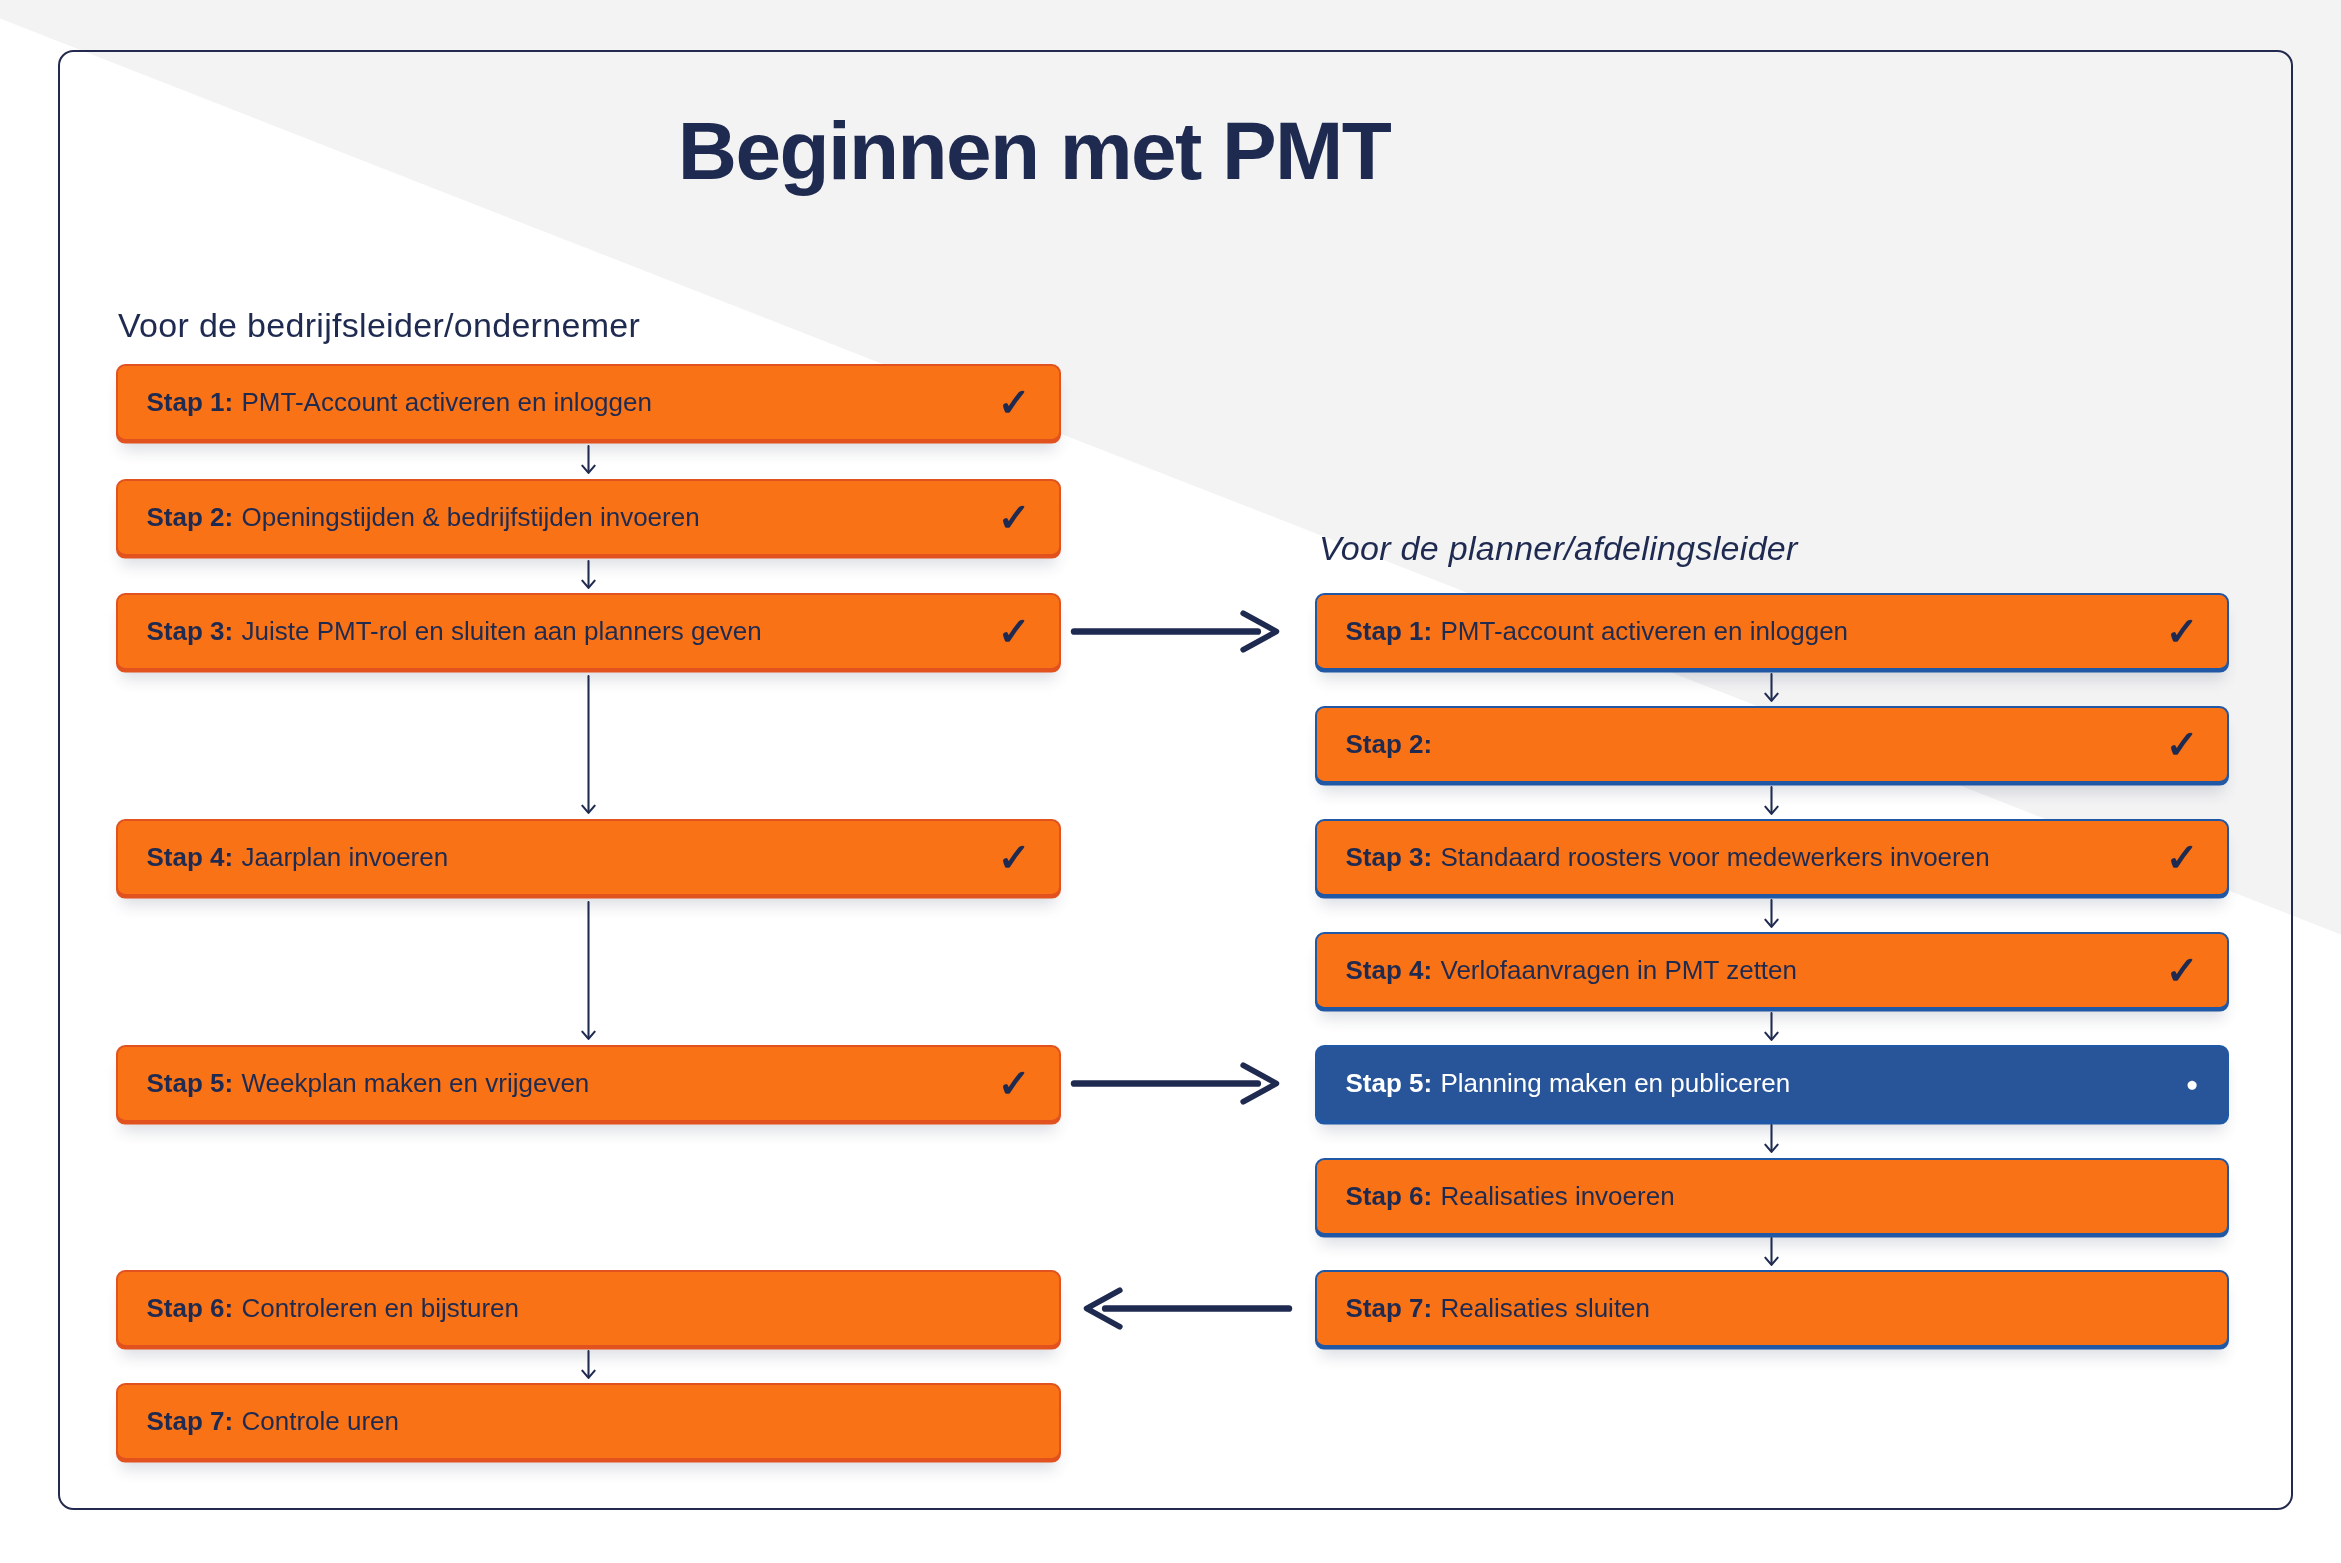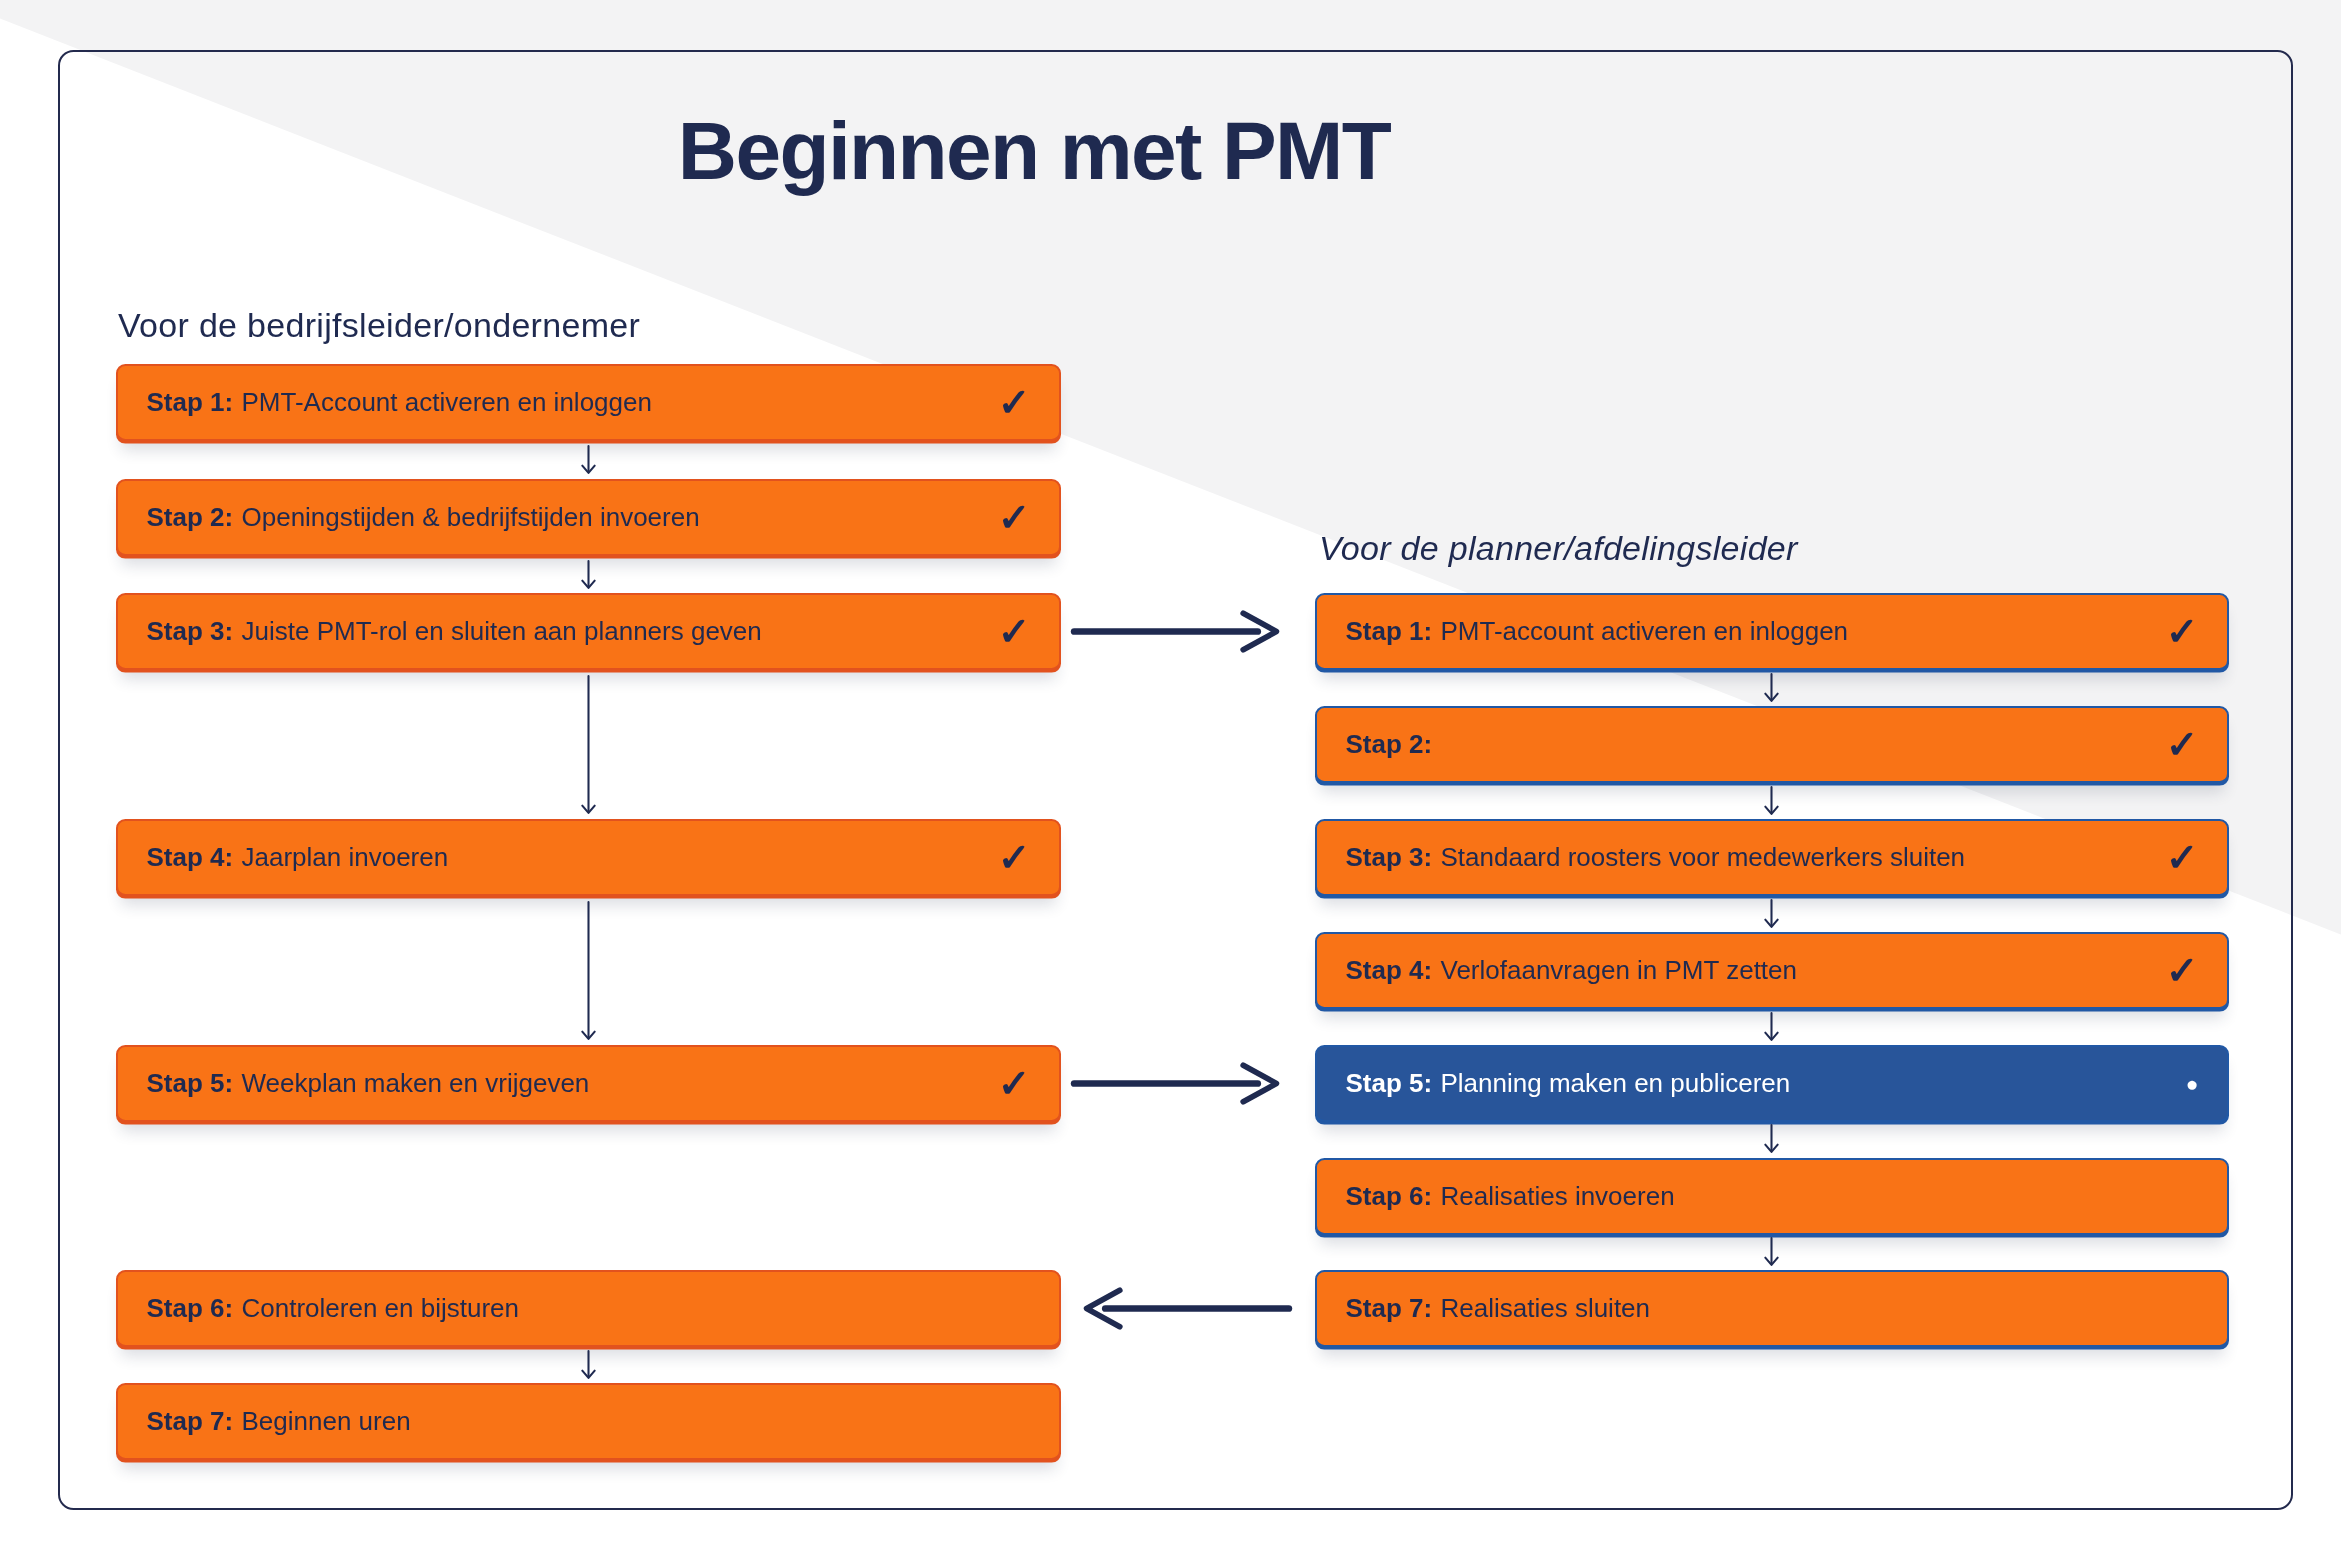--- a/index.html
+++ b/index.html
@@ -137,37 +137,37 @@
     <span class="step-text">Weekplan maken en vrijgeven</span>
     <span class="step-status">✓</span>
   </div>
     <div class="step step--todo">
     <span class="step-label">Stap 6:</span>
     <span class="step-text">Controleren en bijsturen</span>
 
   </div>
     <div class="step step--todo">
     <span class="step-label">Stap 7:</span>
-    <span class="step-text">Beginnen uren</span>
+    <span class="step-text">Controle uren</span>
 
   </div>
   </div>
 <div class="col-right" id="col-right">
     <div class="step step--done">
     <span class="step-label">Stap 1:</span>
     <span class="step-text">PMT-account activeren en inloggen</span>
     <span class="step-status">✓</span>
   </div>
     <div class="step step--done">
     <span class="step-label">Stap 2:</span>
     <span class="step-status">✓</span>
   </div>
     <div class="step step--done">
     <span class="step-label">Stap 3:</span>
-    <span class="step-text">Standaard roosters voor medewerkers sluiten</span>
+    <span class="step-text">Standaard roosters voor medewerkers invoeren</span>
     <span class="step-status">✓</span>
   </div>
     <div class="step step--done">
     <span class="step-label">Stap 4:</span>
     <span class="step-text">Verlofaanvragen in PMT zetten</span>
     <span class="step-status">✓</span>
   </div>
     <div class="step step--active">
     <span class="step-label">Stap 5:</span>
     <span class="step-text">Planning maken en publiceren</span>

